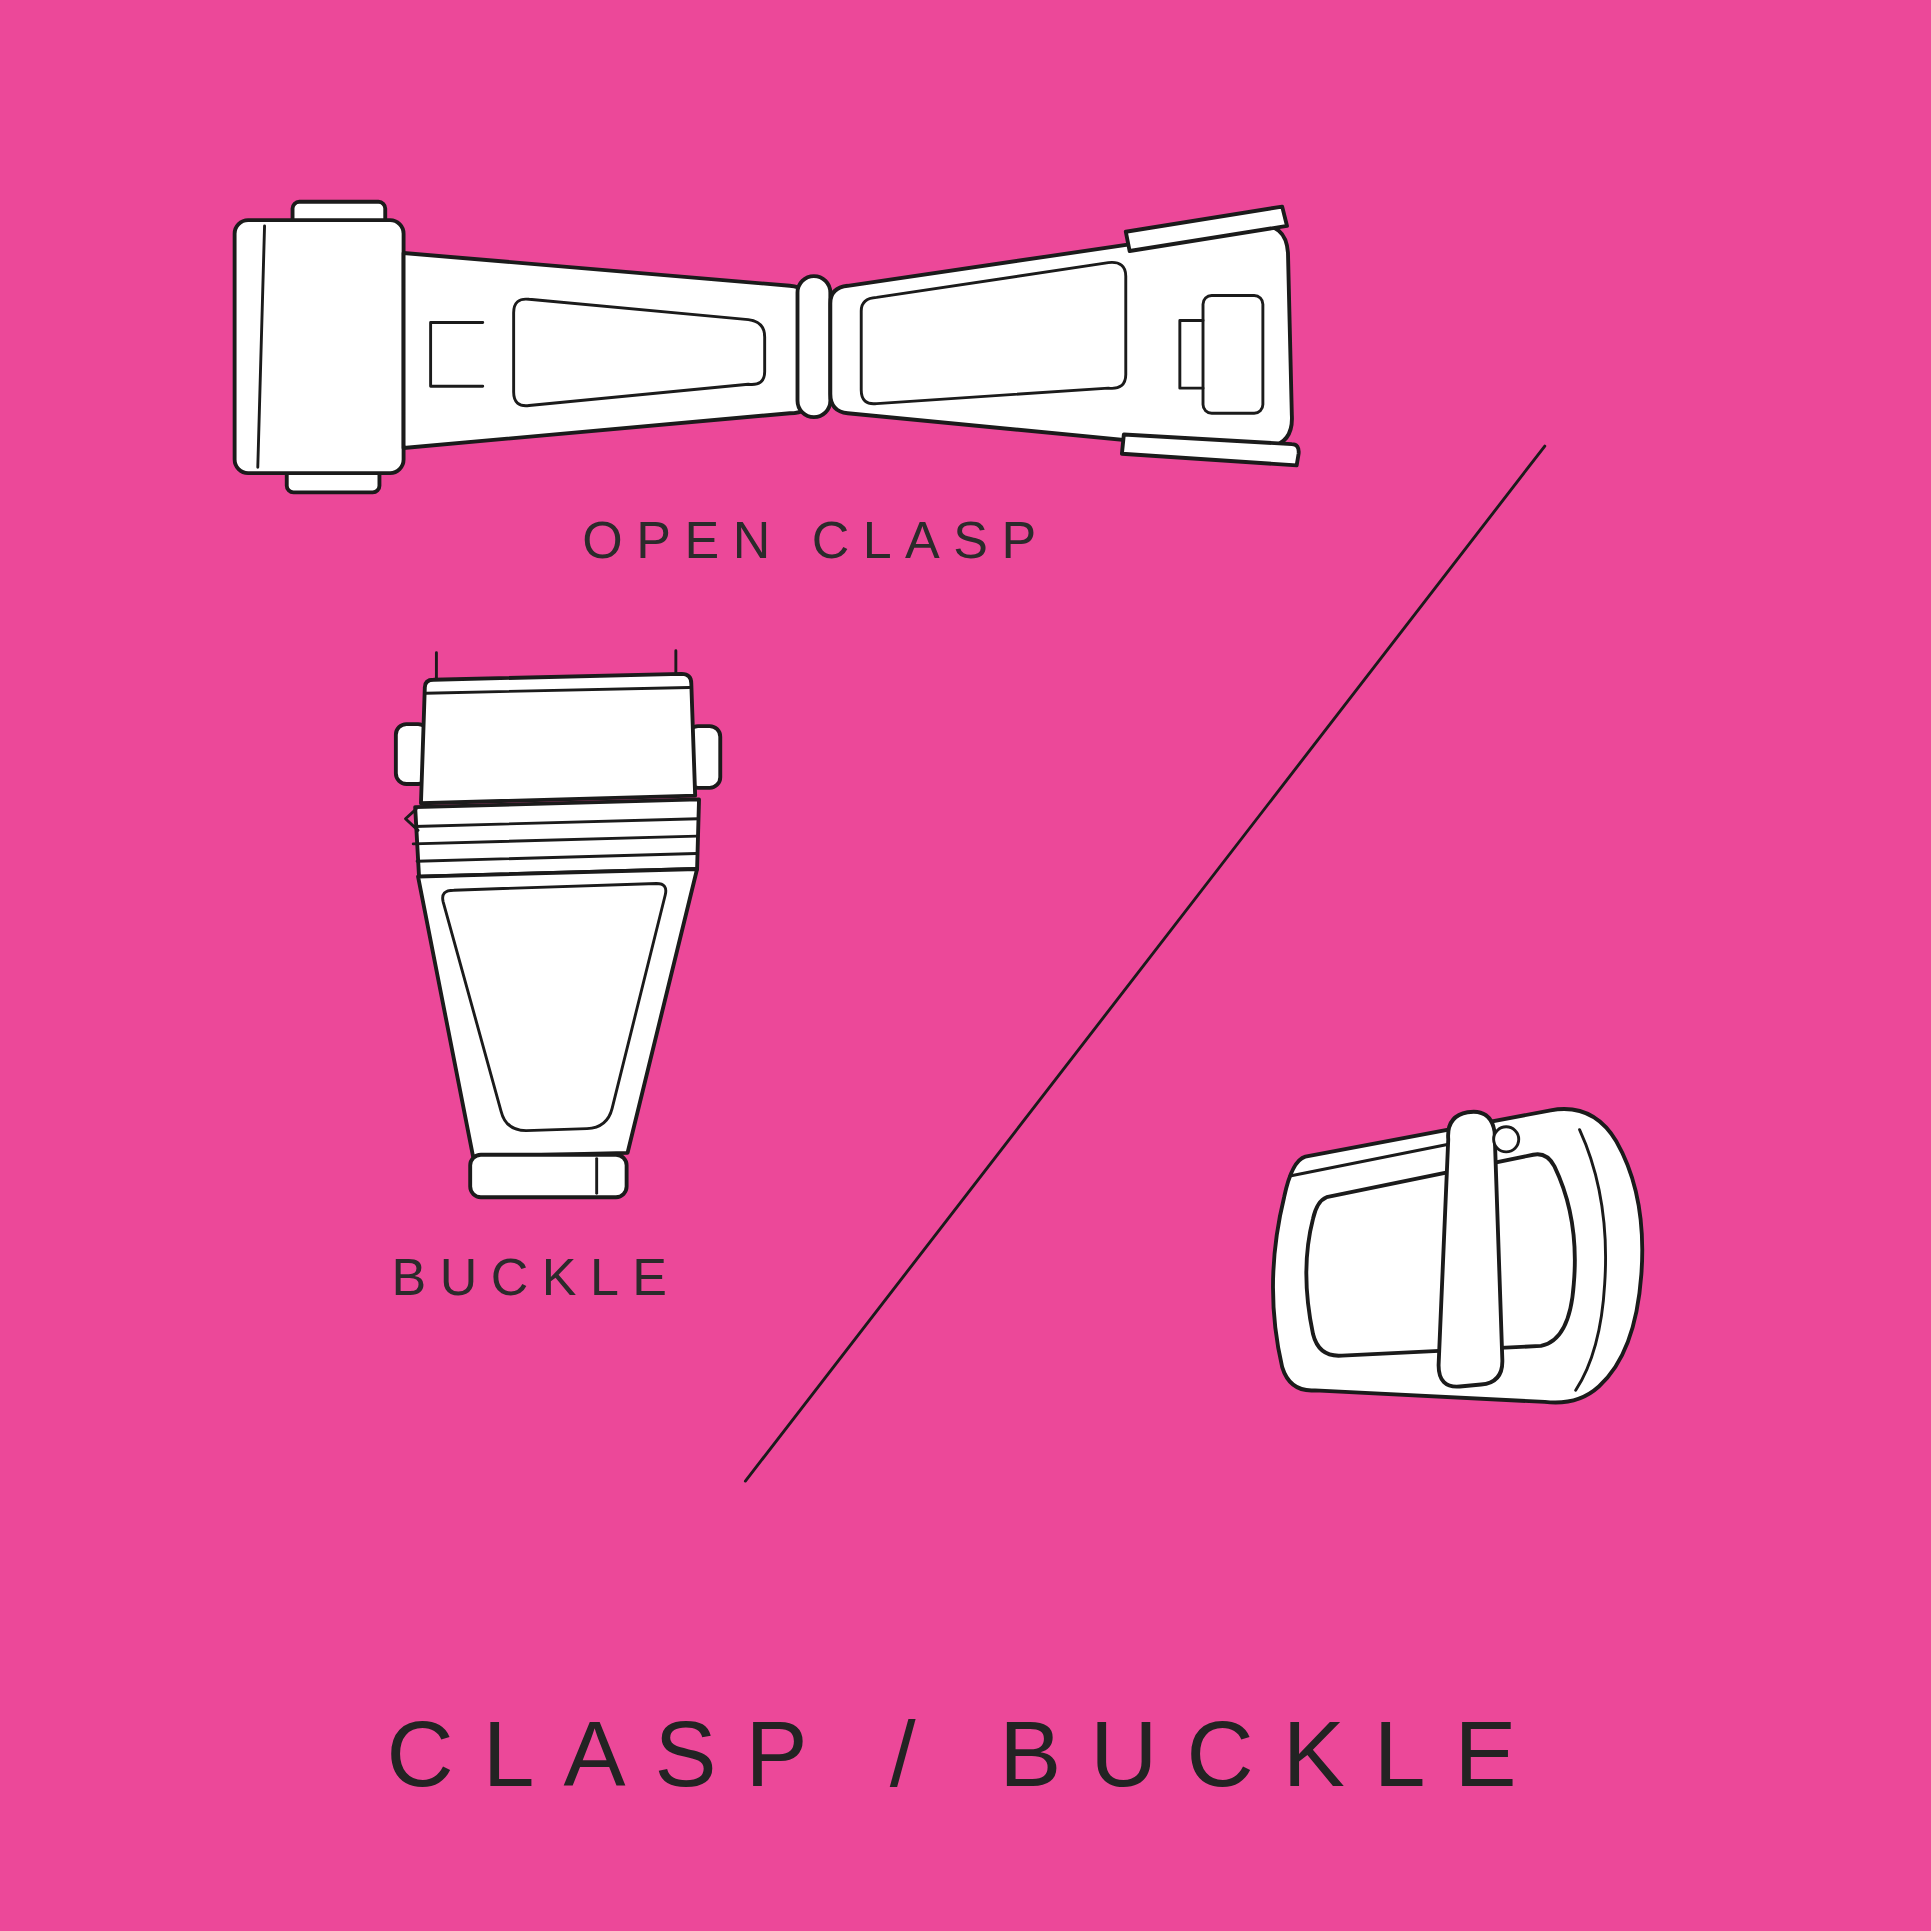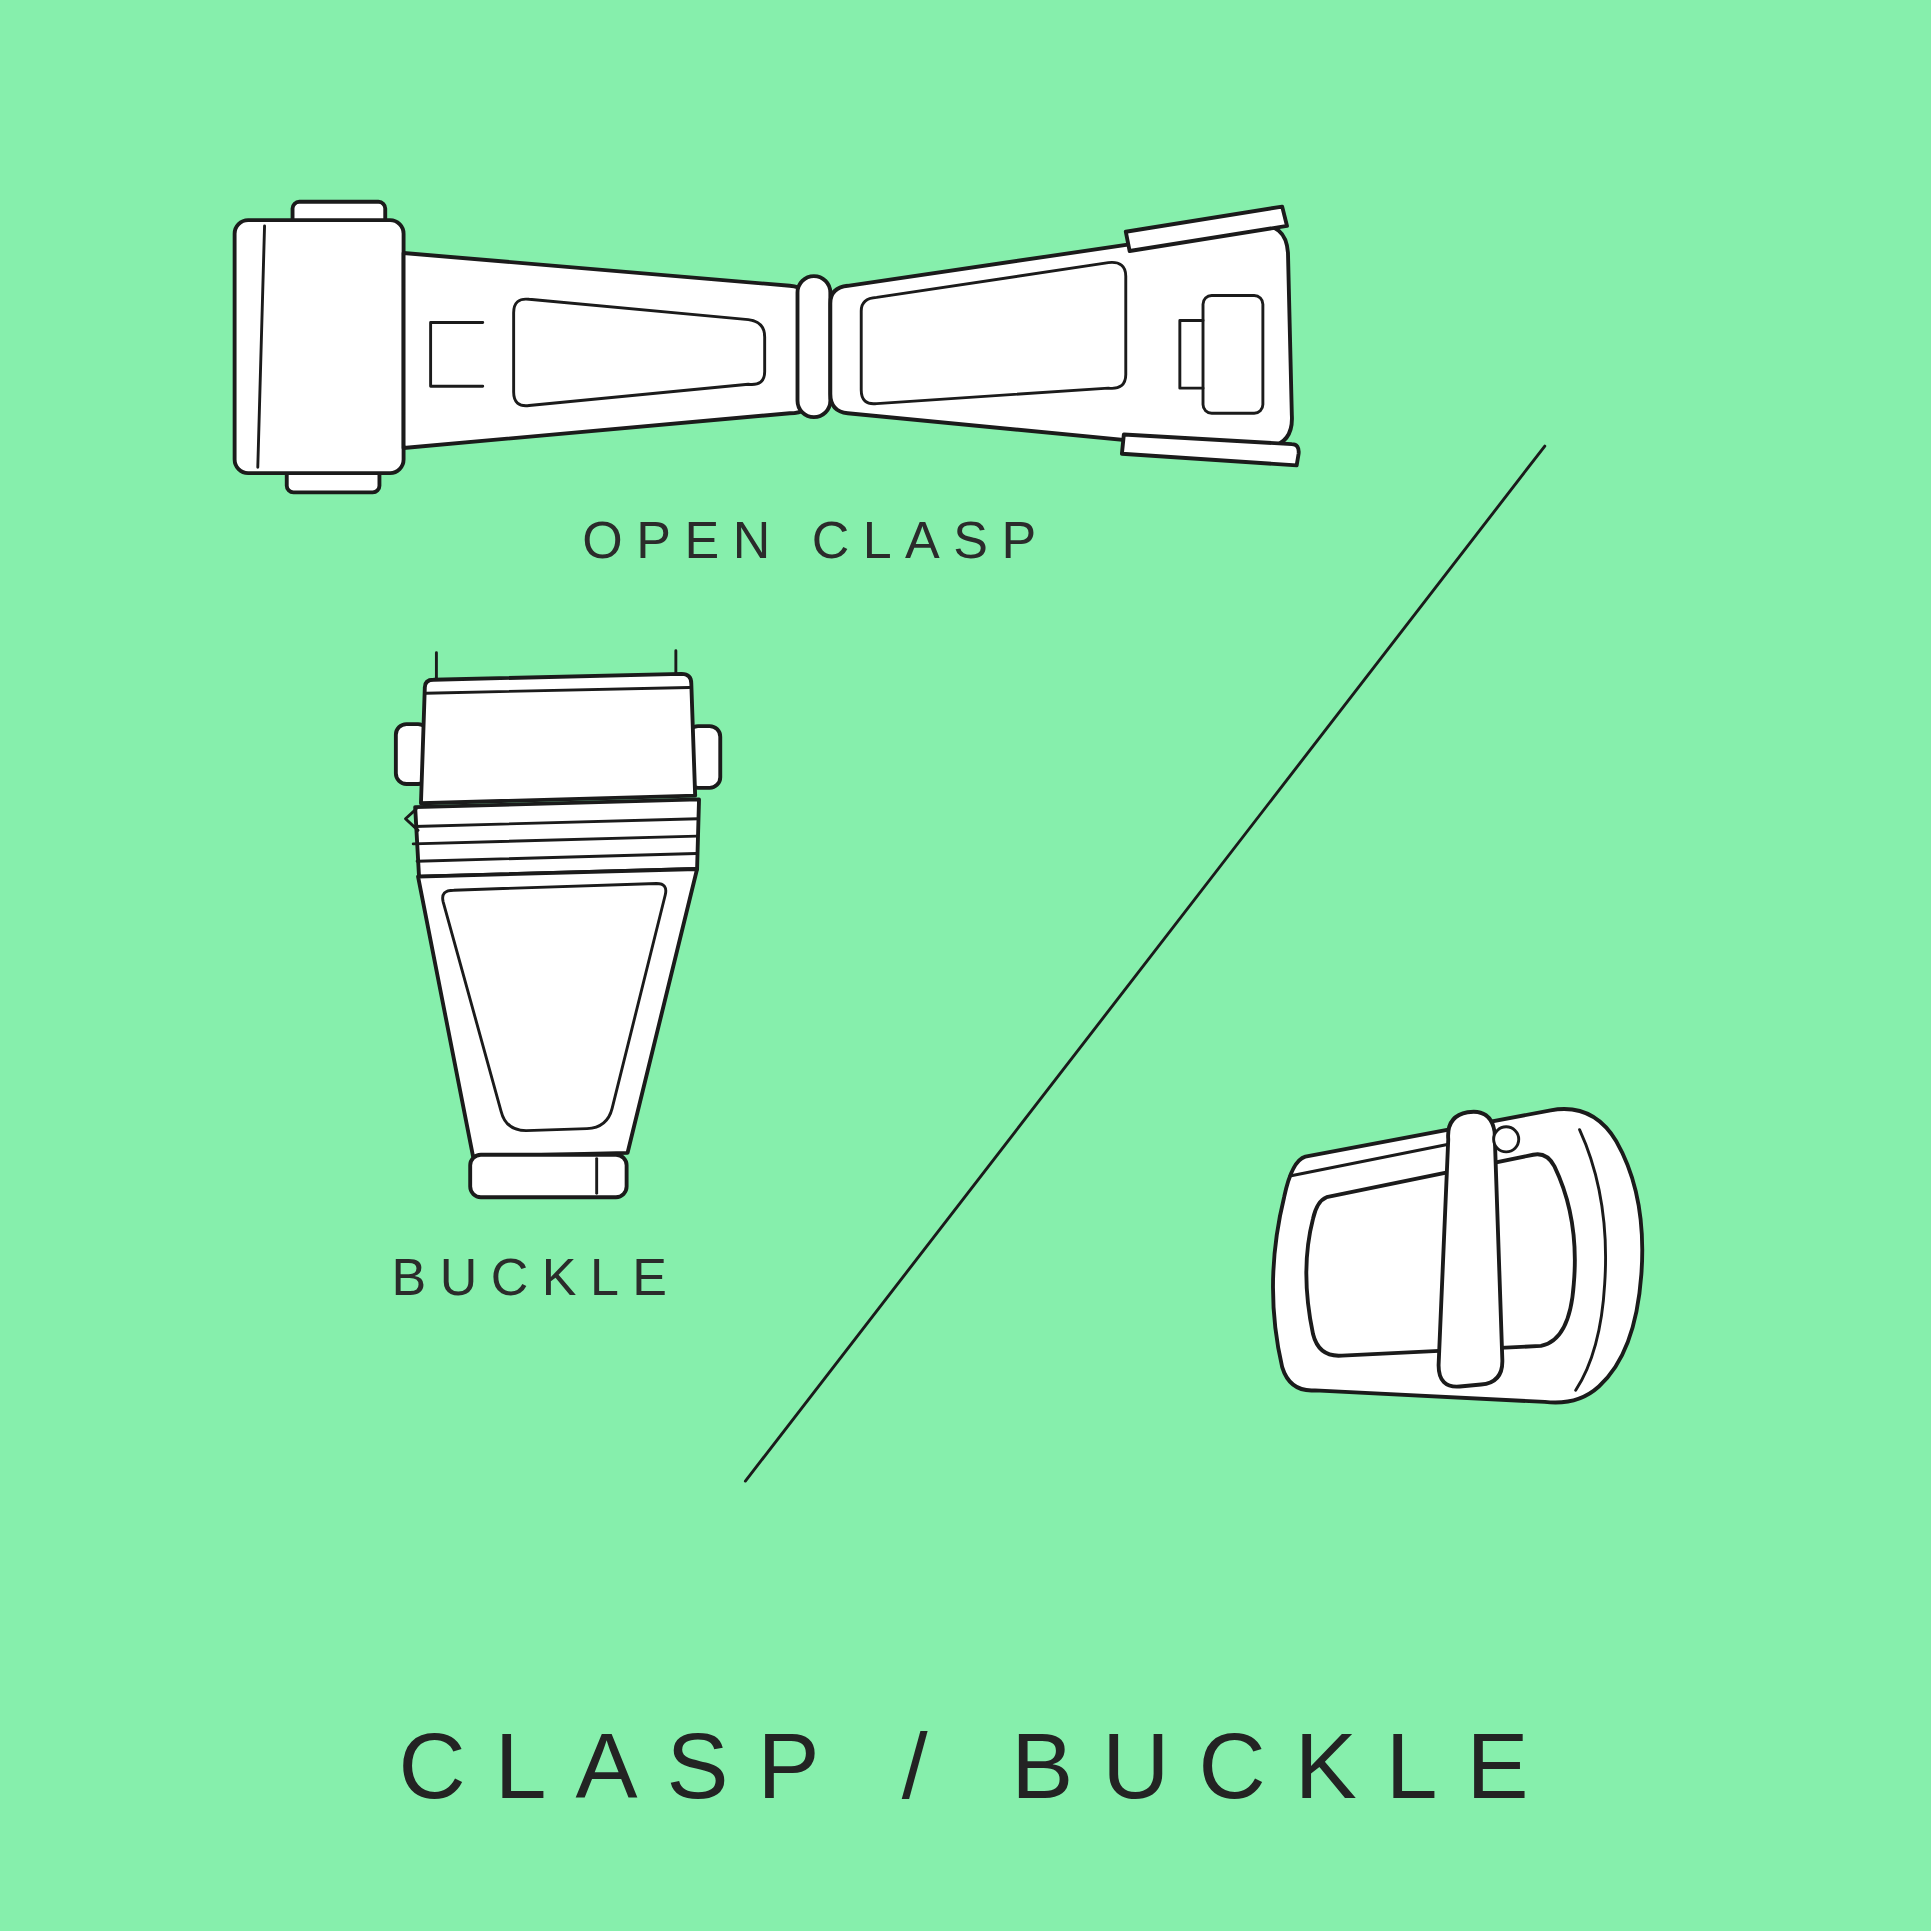--- a/index.html
+++ b/index.html
@@ -4,21 +4,21 @@
 <style>
   html, body {
     margin: 0;
     padding: 0;
     background: #ffffff;
   }
   .page {
     position: relative;
     width: 1931px;
     height: 1931px;
-    background: #86efac;
+    background: #ec4899;
     font-family: "Liberation Sans", sans-serif;
     overflow: hidden;
   }
   .art {
     position: absolute;
     top: 0;
     left: 0;
   }
   .art path, .art rect, .art line, .art circle, .art ellipse {
     stroke: #1b1b1b;
@@ -38,21 +38,21 @@
     font-weight: 400;
     white-space: nowrap;
   }
   .open-clasp-caption { left: 816px; top: 510px; }
   .closed-caption { left: 536px; top: 1247px; }
   .title {
     position: absolute;
     left: 966px;
     top: 1701px;
     transform: translateX(-50%);
-    margin: 12px;
+    margin: 0;
     color: #232323;
     font-size: 93px;
     letter-spacing: 29px;
     font-weight: 500;
     white-space: nowrap;
   }
 </style>
 </head>
 <body>
 

